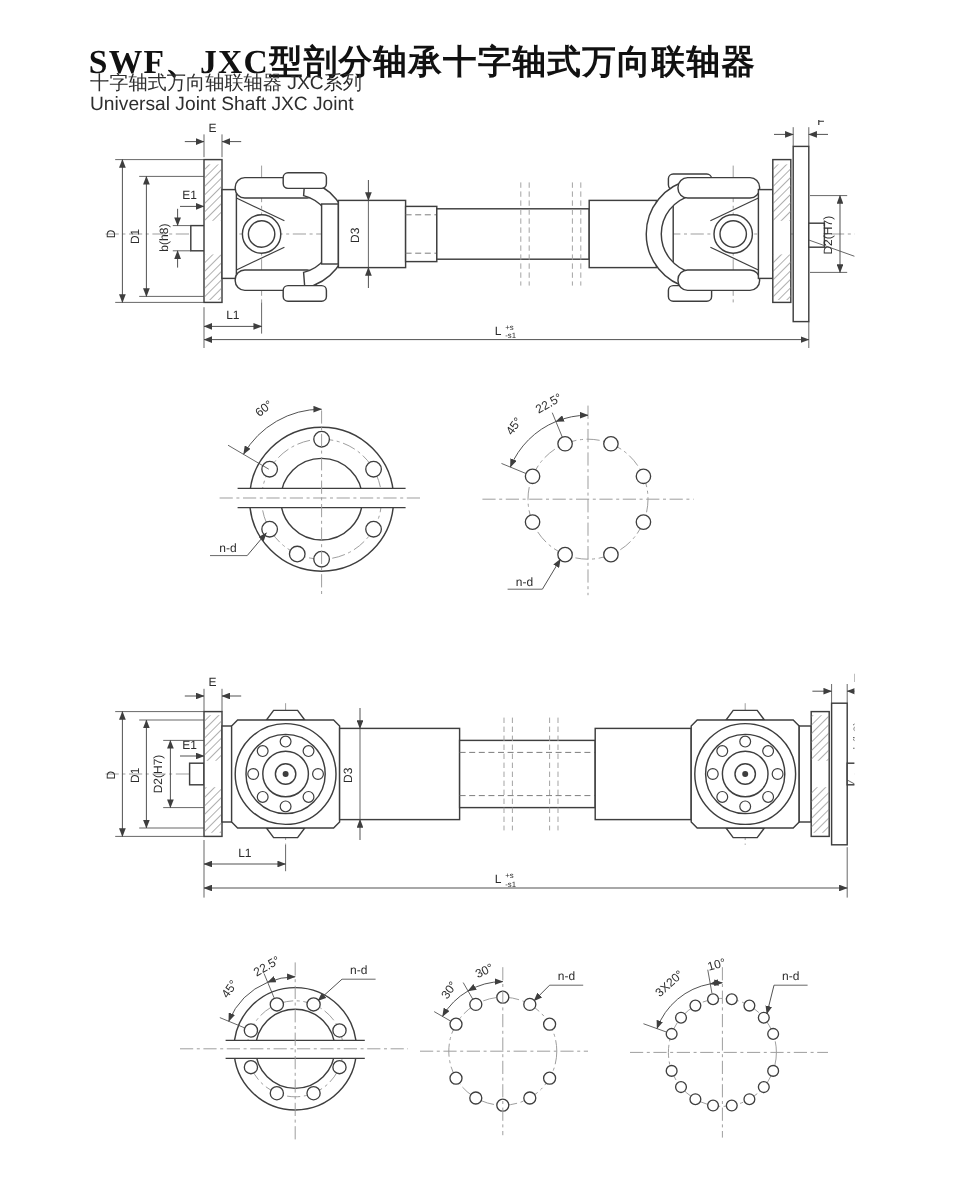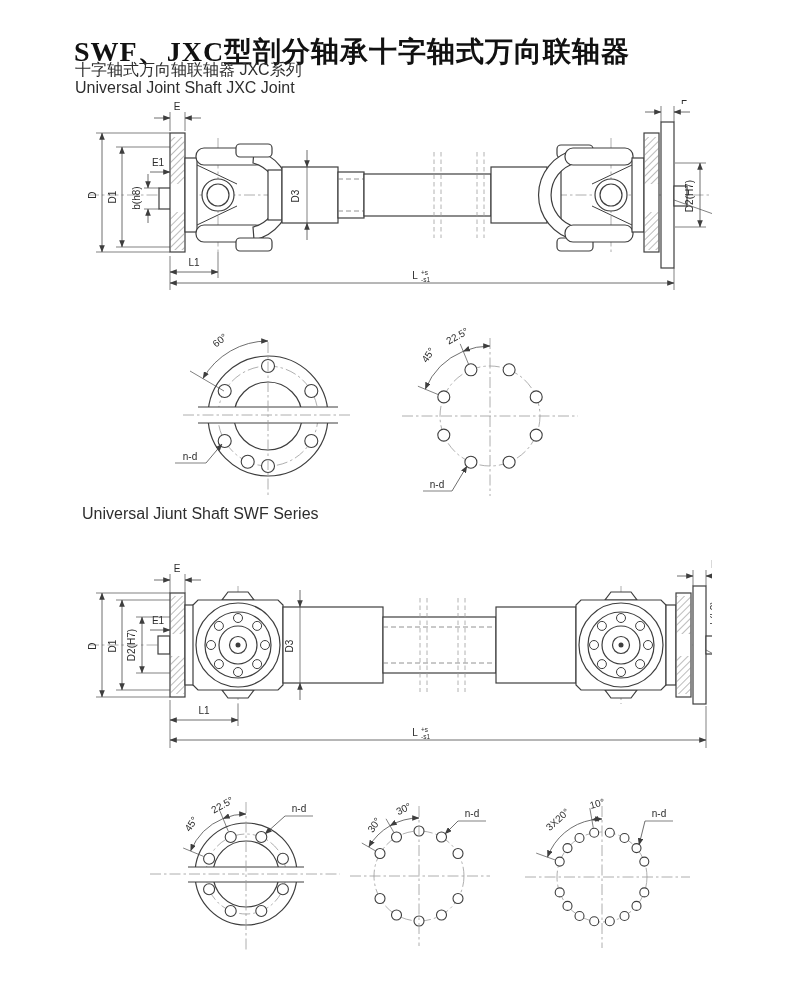--- a/index.html
+++ b/index.html
@@ -218,21 +218,20 @@
       <path class="dim" d="M463.2,351.3 A70 70 0 0 0 425.3,389.2" marker-end="url(#aF1)"></path>
       <text class="lbl" x="459" y="339" text-anchor="middle" transform="rotate(-30 459 339)">22.5°</text>
       <text class="lbl" x="431" y="357" text-anchor="middle" transform="rotate(-55 431 357)">45°</text>
       <text class="lbl" x="437" y="488" text-anchor="middle">n-d</text>
       <line class="ext" x1="423" y1="491" x2="452" y2="491"></line>
       <line class="dim" x1="452" y1="491" x2="467" y2="466" marker-end="url(#aF1)"></line>
     </g>
   </svg>
 
   <div id="swf-sub" class="abs sec-sub">
-    <div>Universal Jiunt Shaft SWF Series</div>
   </div>
 
   <svg width="800" height="205" style="top:555px" viewBox="0 555 800 205">
     <defs>
       <marker id="aS" markerWidth="9" markerHeight="7" refX="8.5" refY="3.5" orient="auto-start-reverse">
         <path d="M0,0 L9,3.5 L0,7 Z" fill="#3e3e3e"></path>
       </marker>
       <pattern id="hatch2" width="5" height="5" patternUnits="userSpaceOnUse" patternTransform="rotate(45)">
         <line x1="0" y1="0" x2="0" y2="5" stroke="#7a7a7a" stroke-width="1"></line>
       </pattern>

